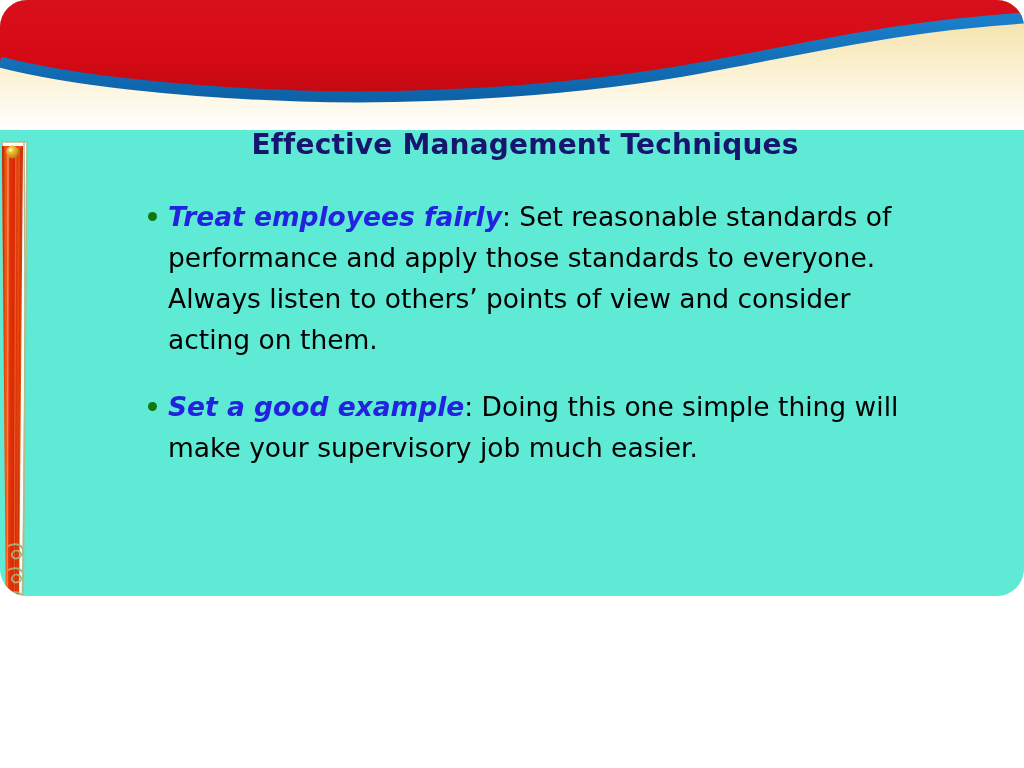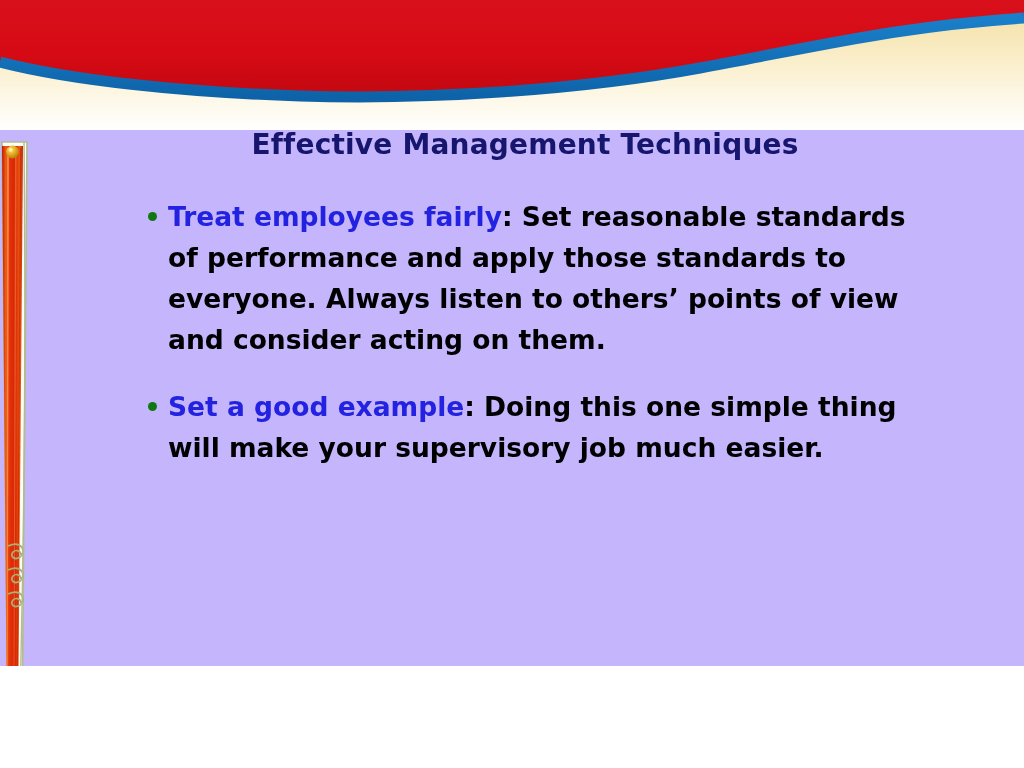--- a/index.html
+++ b/index.html
@@ -8,23 +8,24 @@
     padding: 0;
     background: #ffffff;
   }
   body {
     font-family: "DejaVu Sans", "Liberation Sans", sans-serif;
   }
 
   #slide {
     position: relative;
     width: 1024px;
-    height: 666px;
+    height: 596px;
     overflow: hidden;
-    background: #c4b5fd;
+    background: #5eead4;
+    border-radius: 27px;
   }
 
   
   .header-band {
     position: absolute;
     left: 0;
     top: 0;
     width: 1024px;
     height: 130px;
     overflow: hidden;
@@ -86,23 +87,24 @@
     left: 8px;
     top: 16px;
     width: 9px;
     height: 9px;
     border-radius: 50%;
     background: #117711;
   }
   .lead {
     font-weight: bold;
     color: #2222e0;
+    font-style: italic;
   }
   .rest {
-    font-weight: bold;
+    font-weight: normal;
     color: #000000;
   }
 </style>
 </head>
 <body>
 
 <div id="slide">
 
   <div class="header-band">
     <svg viewBox="0 0 1024 130" preserveAspectRatio="none">

